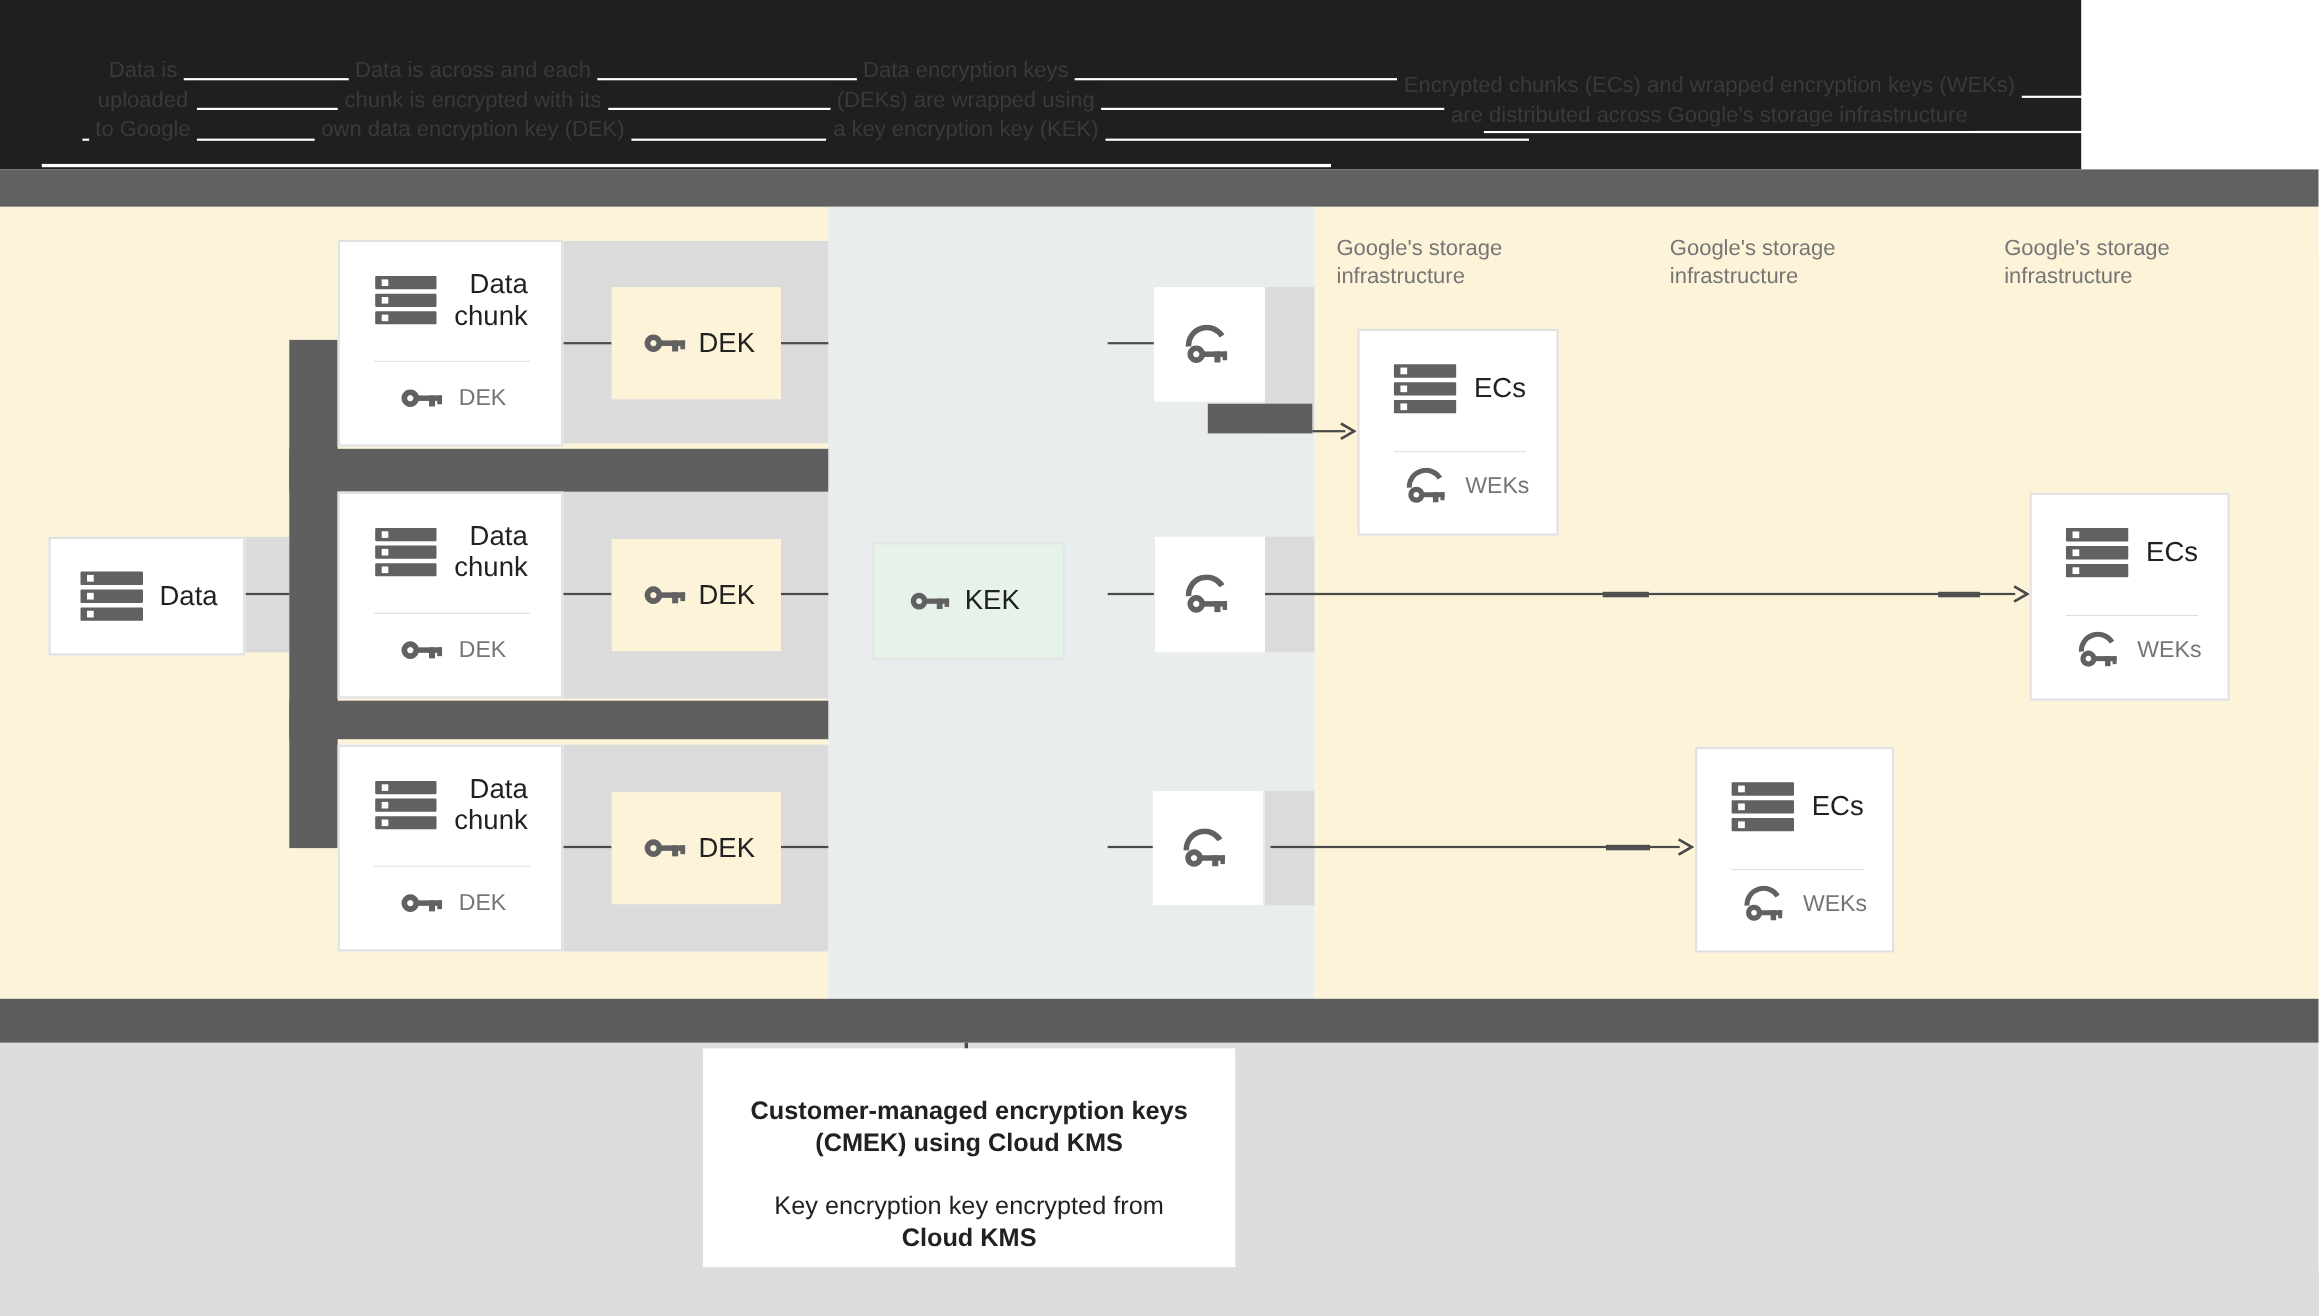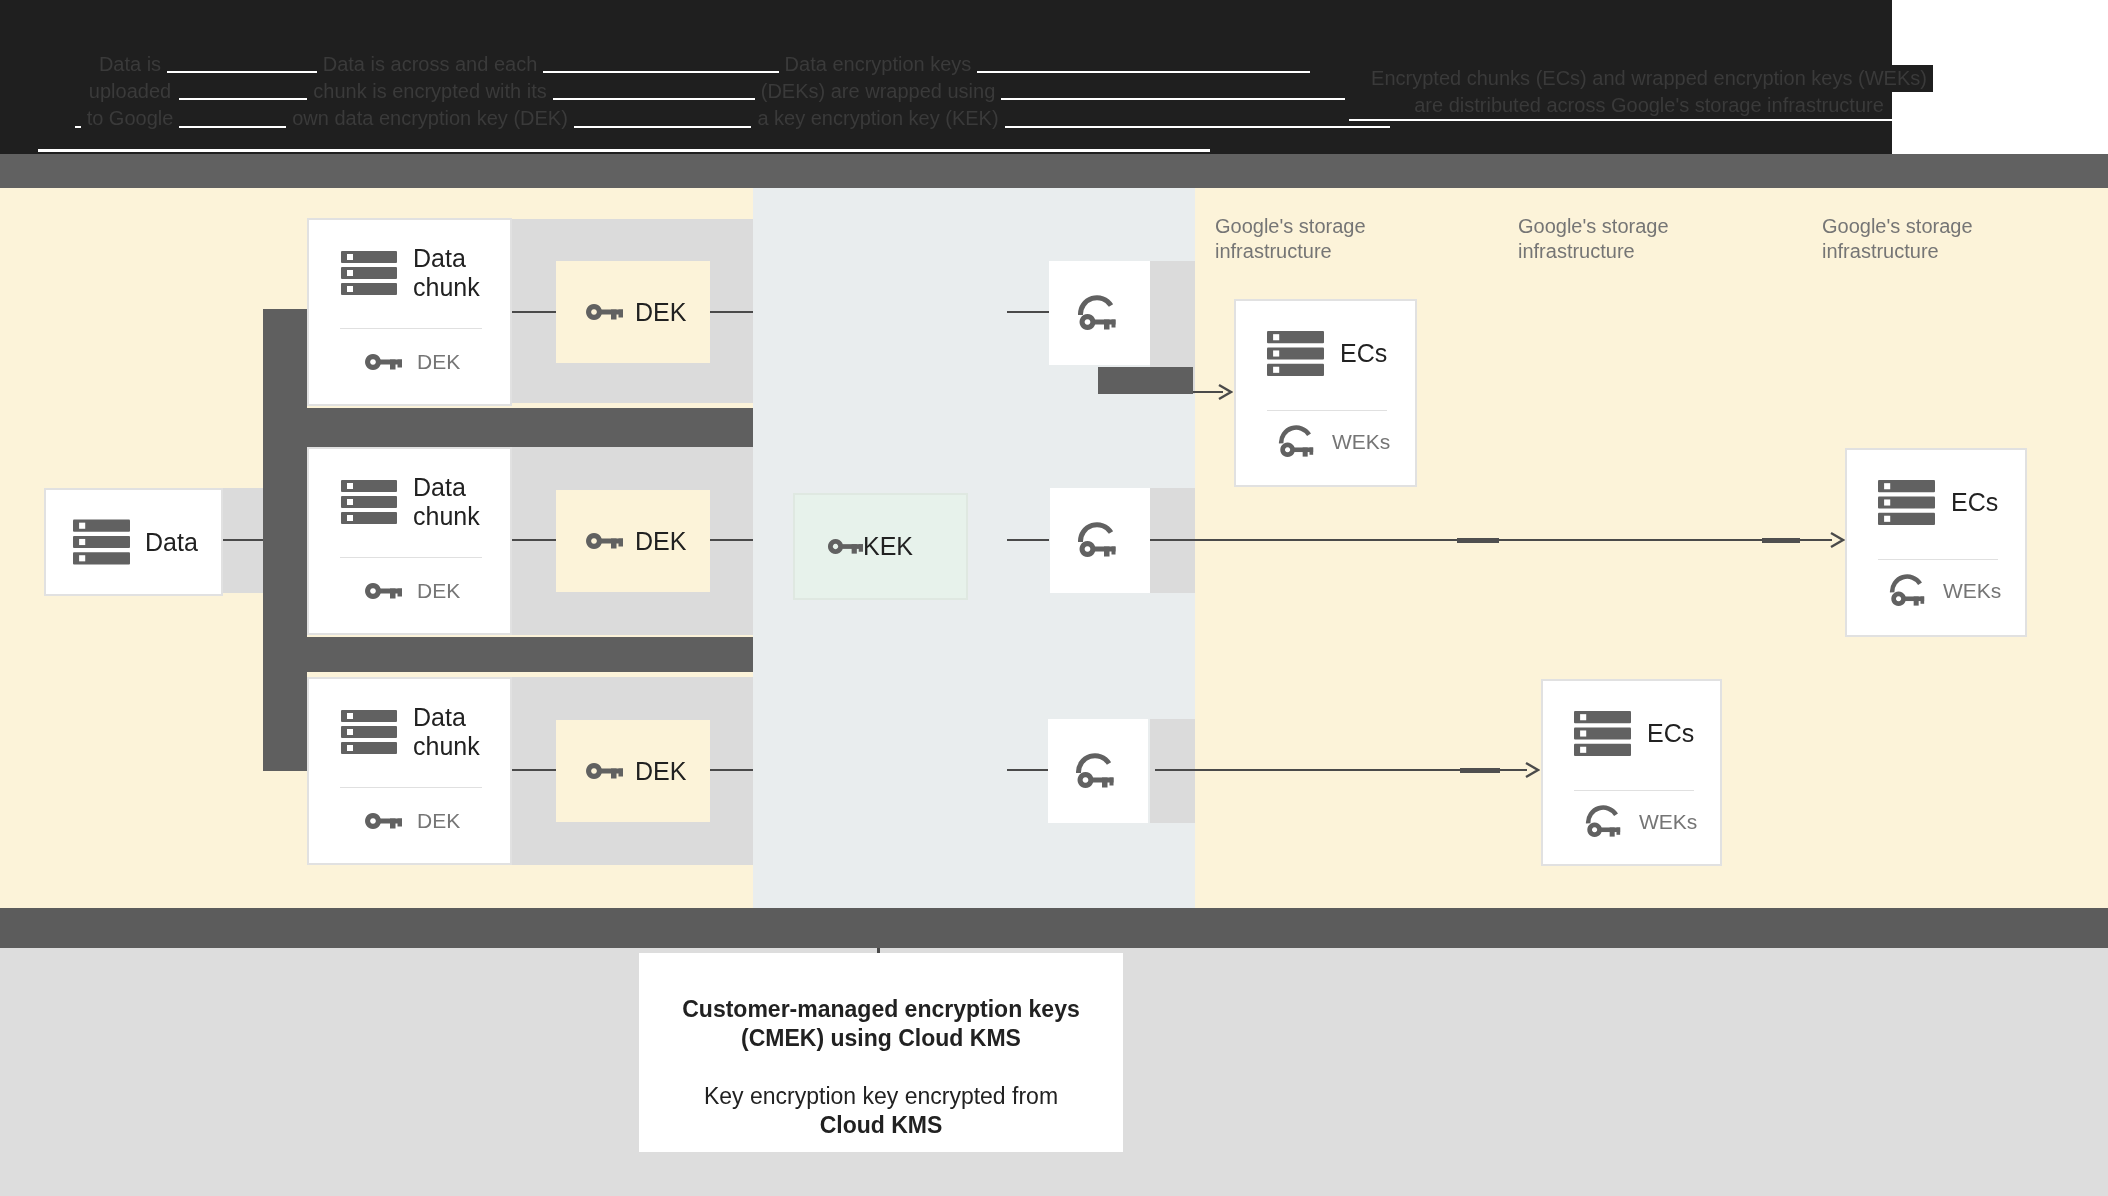--- a/index.html
+++ b/index.html
@@ -14,21 +14,21 @@
   .bar-top{background:#616161;}
   .bar-bottom{background:#5C5C5C;}
   
   .ylw{background:#FCF3D9;}
   .mid{background:#E9EDEE;}
   .band{background:#DBDBDB;}
   .dark{background:#5F5F5F;}
   .tline{background:#4A4A4A;height:2px;}
   .dash{background:#4F4F4F;height:5px;}
   
-  .card{background:#fff;border:2px solid #E1E1E1;box-sizing:border-box;}
+  .card{background:#fff;border:2px solid #E1E1E1;box-sizing:border-box;text-align:right;}
   .flexrow{display:flex;align-items:center;}
   .title{font-size:25px;line-height:29px;color:#212121;}
   .graylab{font-size:21px;color:#757575;}
   .divider{height:1px;background:#E0E0E0;}
   .dekbox{background:#FCF3D9;}
   .kekbox{background:#E7F2EB;border:2px solid #DFE8E1;box-sizing:border-box;}
   .wkeybox{background:#fff;display:flex;align-items:center;justify-content:center;}
   .storage{font-size:20px;line-height:25px;color:#757575;}
   
   .footer{background:#DDDDDD;}
@@ -59,21 +59,21 @@
     <div class="abs hcol" style="left:250px;top:51px;width:360px;">
       <div><span class="ln">Data is across and each</span></div>
       <div><span class="ln">chunk is encrypted with its</span></div>
       <div><span class="ln">own data encryption key (DEK)</span></div>
     </div>
     <div class="abs hcol" style="left:710px;top:51px;width:336px;">
       <div><span class="ln">Data encryption keys</span></div>
       <div><span class="ln">(DEKs) are wrapped using</span></div>
       <div><span class="ln">a key encryption key (KEK)</span></div>
     </div>
-    <div class="abs hcol" style="left:1304px;top:65px;width:690px;">
+    <div class="abs hcol" style="left:1209px;top:65px;width:690px;">
       <div><span class="ln">Encrypted chunks (ECs) and wrapped encryption keys (WEKs)</span></div>
       <div><span class="ln">are distributed across Google's storage infrastructure</span></div>
     </div>
   </div>
 
   <div class="abs bar-top" style="left:0;top:154px;width:2108px;height:34px;"></div>
 
   <div class="abs ylw" style="left:0;top:188px;width:753px;height:720px;"></div>
   <div class="abs mid" style="left:753px;top:188px;width:442px;height:720px;"></div>
   <div class="abs ylw" style="left:1195px;top:188px;width:913px;height:720px;"></div>
@@ -258,21 +258,21 @@
       <svg width="38" height="21" viewBox="0 0 38 21" fill="#616161">
           <path fill-rule="evenodd" d="M9,2 a8,8 0 1 0 0.02,0 Z M9,7.2 a2.8,2.8 0 1 1 -0.02,0 Z"></path>
           <rect x="16" y="7.5" width="22" height="5"></rect>
           <rect x="26" y="7.5" width="5.5" height="10"></rect>
           <rect x="33.5" y="7.5" width="4.5" height="8"></rect>
         </svg>
     </span>
     <span class="title">DEK</span>
   </div>
 
-  <div class="abs kekbox flexrow" style="left:793px;top:493px;width:175px;height:107px;padding-left:32px;text-align:center;">
+  <div class="abs kekbox flexrow" style="left:793px;top:493px;width:175px;height:107px;padding-left:32px;gap:14px;text-align:center;">
     <span>
       <svg width="36" height="20" viewBox="0 0 38 21" fill="#616161">
           <path fill-rule="evenodd" d="M9,2 a8,8 0 1 0 0.02,0 Z M9,7.2 a2.8,2.8 0 1 1 -0.02,0 Z"></path>
           <rect x="16" y="7.5" width="22" height="5"></rect>
           <rect x="26" y="7.5" width="5.5" height="10"></rect>
           <rect x="33.5" y="7.5" width="4.5" height="8"></rect>
         </svg>
     </span>
     <span class="title">KEK</span>
   </div>

